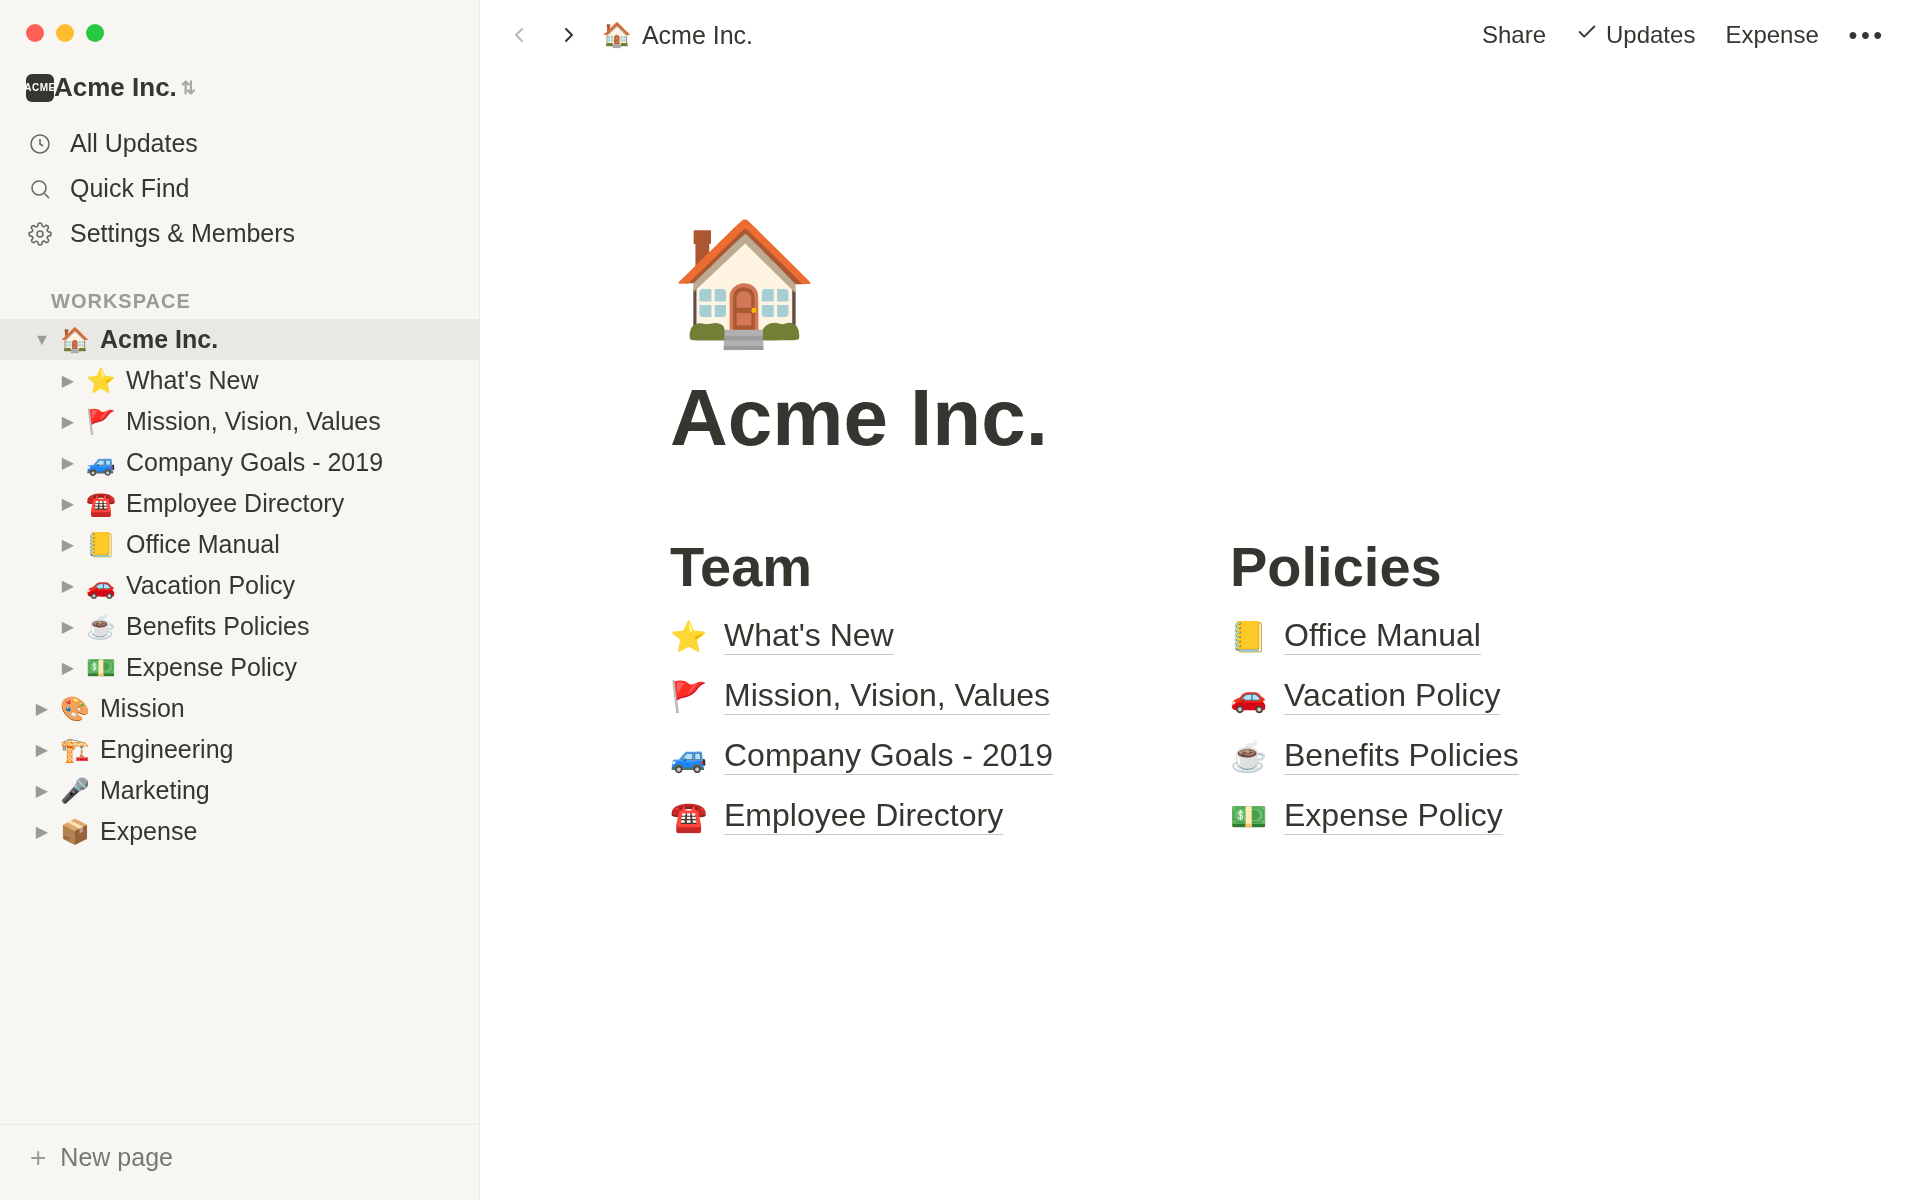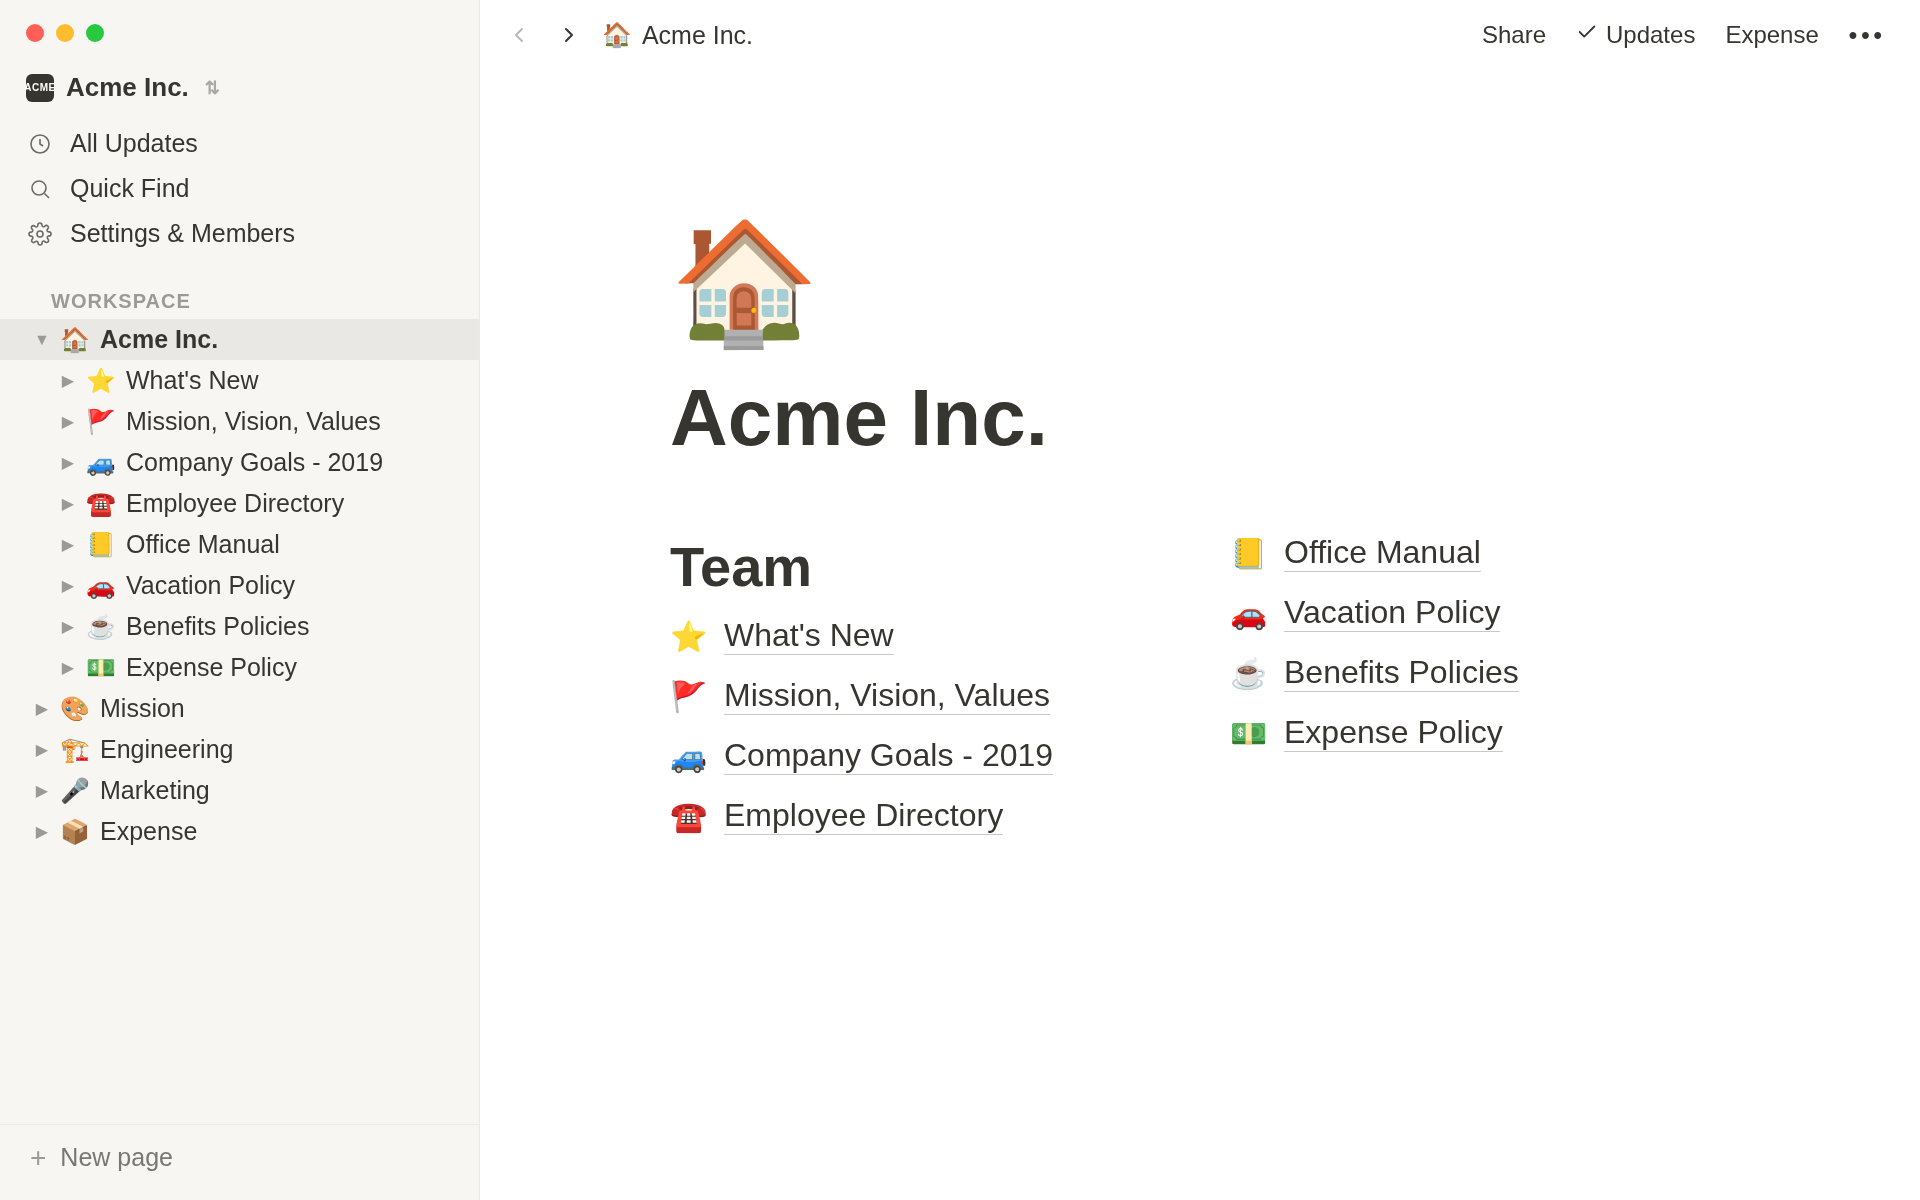--- a/index.html
+++ b/index.html
@@ -32,21 +32,20 @@
   .tl {
     width: 18px; height: 18px; border-radius: 50%;
   }
   .tl.red { background:#ff5f57; }
   .tl.yellow { background:#febc2e; }
   .tl.green { background:#28c840; }
 
   .workspace-switcher {
     display:flex;
     align-items:center;
-    gap:12px;
     padding: 10px 26px 18px 26px;
     font-size: 26px;
     font-weight:600;
     color:#37352f;
   }
   .ws-badge {
     width:28px;height:28px;
     background:#37352f;
     border-radius:6px;
     display:flex;align-items:center;justify-content:center;
@@ -401,20 +400,21 @@
             <span class="link-emoji">🚙</span>
             <span class="link-text">Company Goals - 2019</span>
           </div>
           <div class="link-row">
             <span class="link-emoji">☎️</span>
             <span class="link-text">Employee Directory</span>
           </div>
         </div>
 
         <div class="col">
+          <div class="col-heading">Policies</div>
           <div class="link-row">
             <span class="link-emoji">📒</span>
             <span class="link-text">Office Manual</span>
           </div>
           <div class="link-row">
             <span class="link-emoji">🚗</span>
             <span class="link-text">Vacation Policy</span>
           </div>
           <div class="link-row">
             <span class="link-emoji">☕</span>

